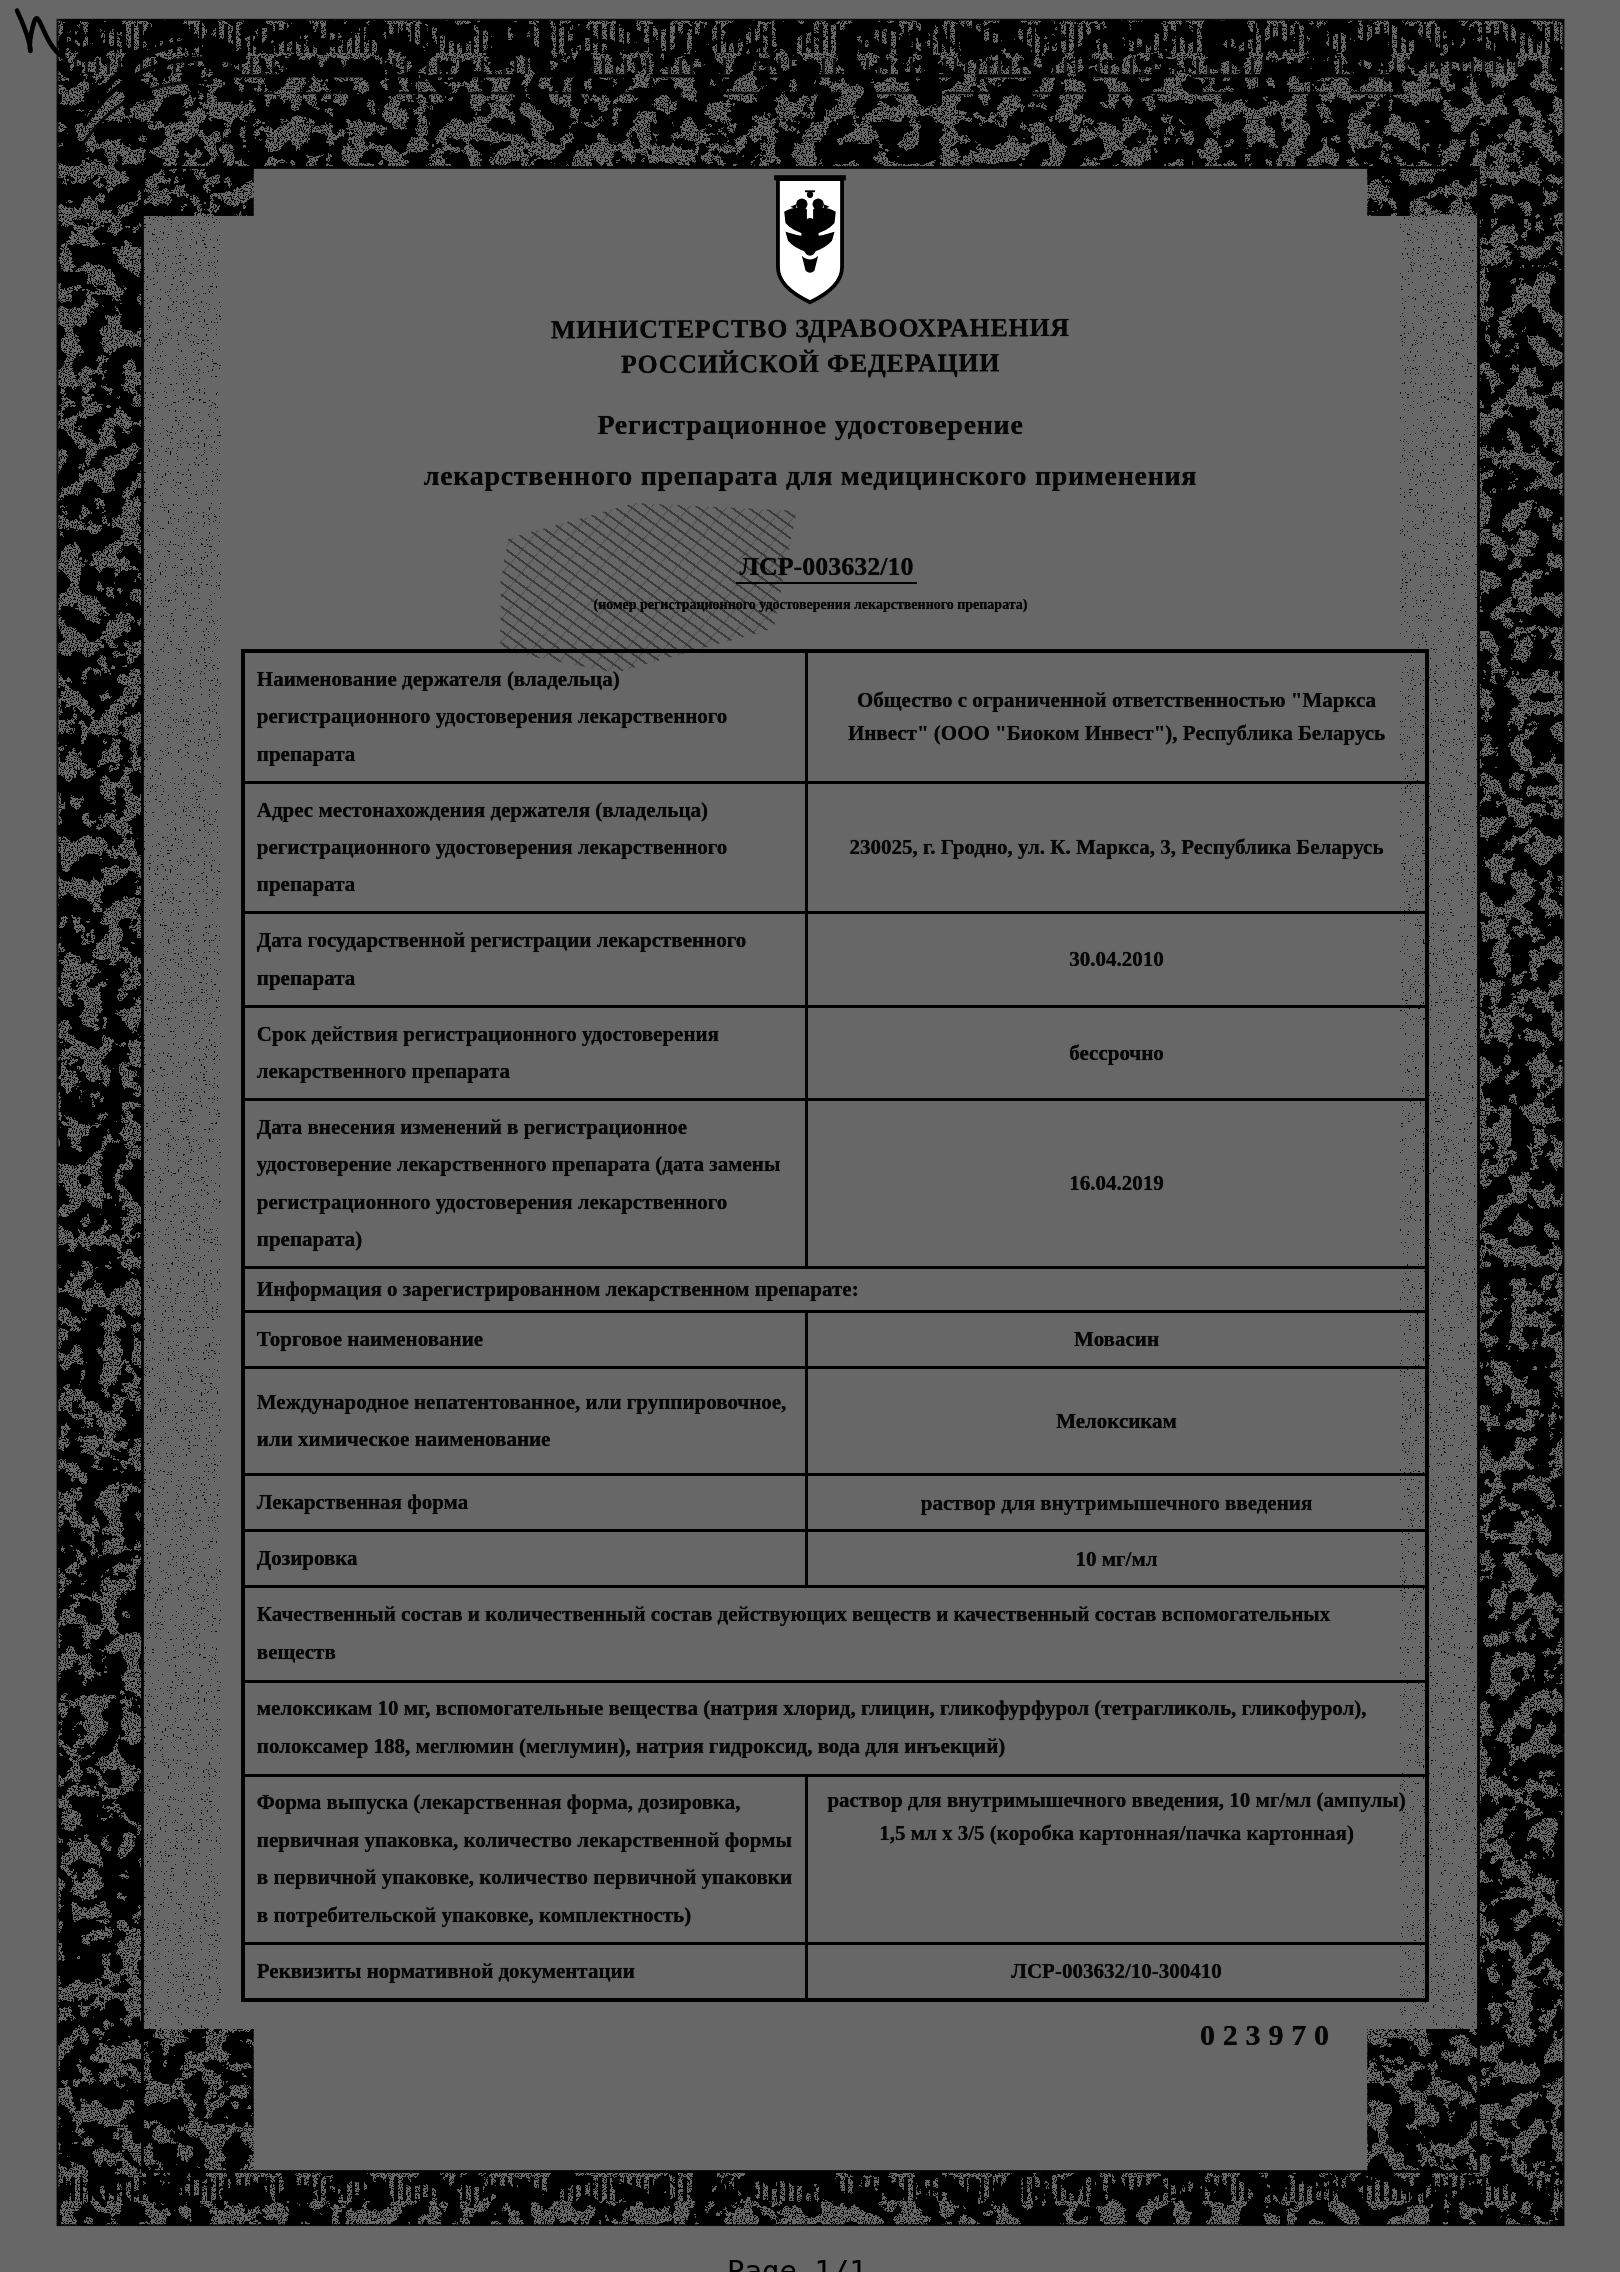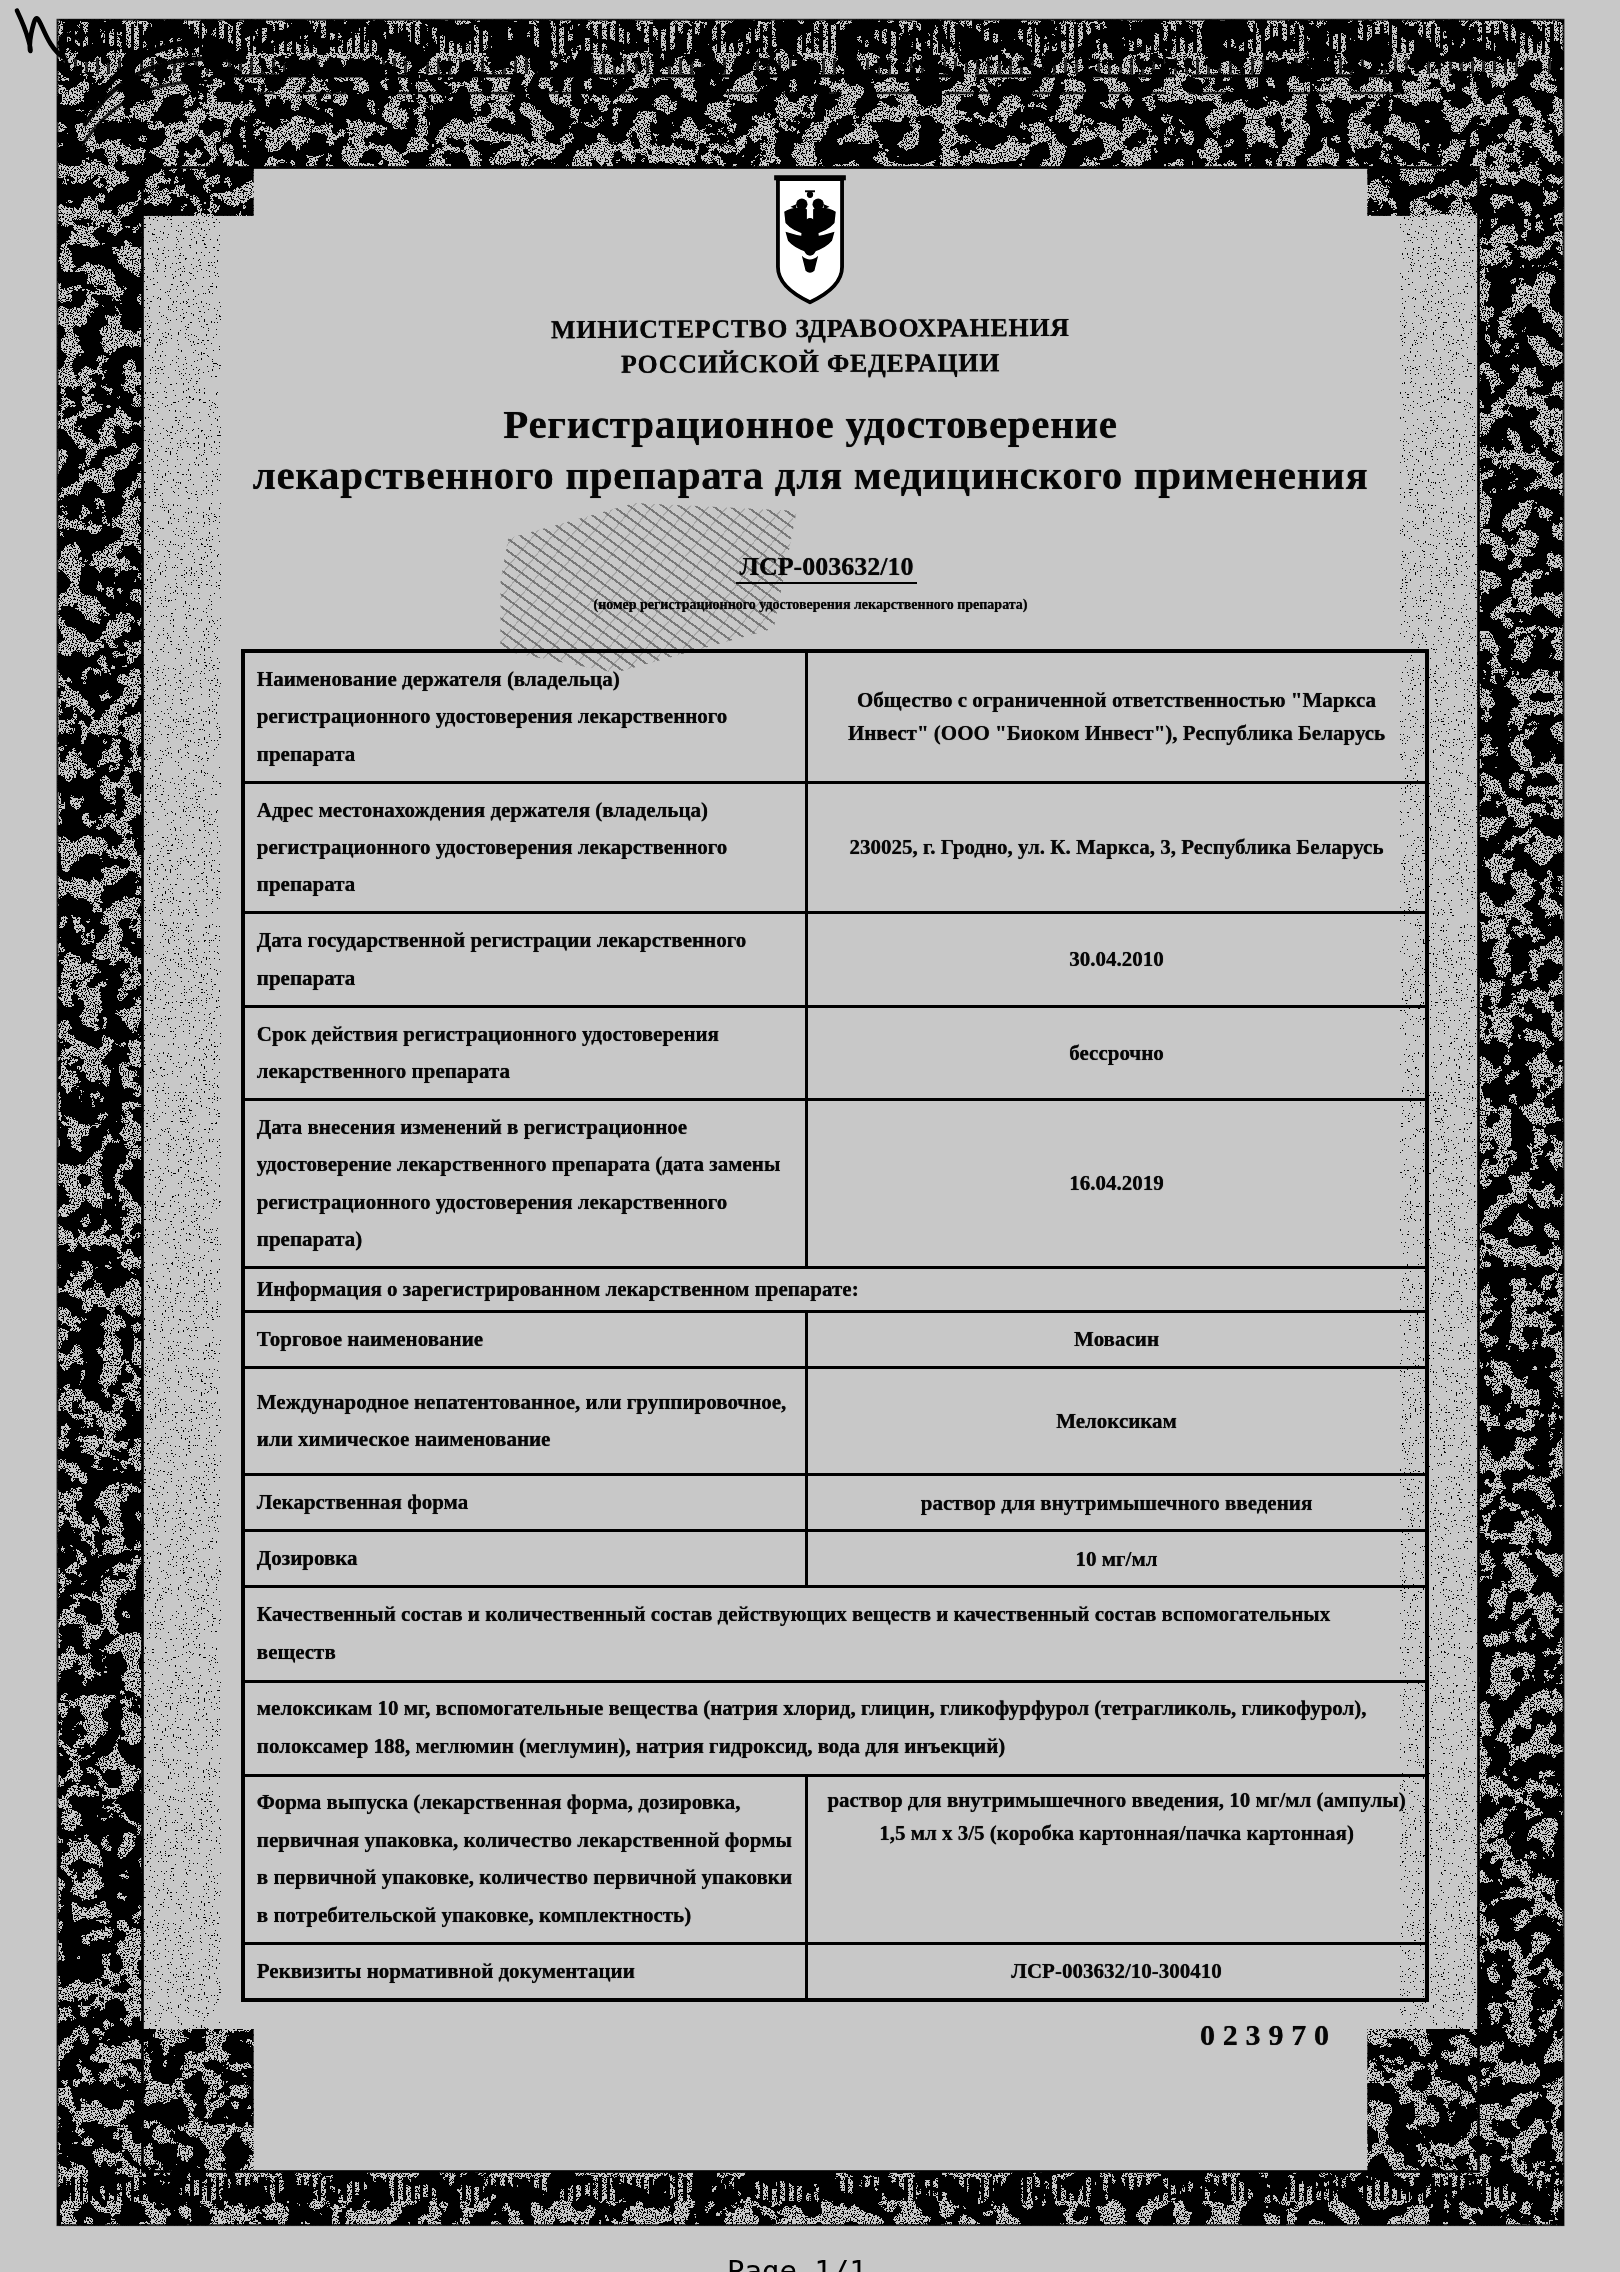--- a/index.html
+++ b/index.html
@@ -1,35 +1,35 @@
 <!DOCTYPE html>
 <html style="font-size:10.5px"><head>
 <meta charset="utf-8">
 <style>
   html,body{margin:0;padding:0;background:#888;}
   .page{
-    position:relative;width:1621px;height:2273px;background:#7dd3fc;overflow:hidden;
+    position:relative;width:1621px;height:2273px;background:#ef4444;overflow:hidden;
     font-family:"Liberation Serif","DejaVu Serif",serif;color:#0d0d0d;
     filter:grayscale(1) contrast(1.06);
   }
   
   .border-svg{position:absolute;left:0;top:0;width:1621px;height:2273px;z-index:1;}
   .fence{position:absolute;z-index:2;background:repeating-linear-gradient(90deg,#000 0 3.3px,transparent 3.3px 8.5px);}
   .fence-top{left:63px;top:23.5px;width:1497px;height:29px;}
   .fence-top2{left:63px;top:58px;width:1497px;height:15.7px;opacity:.75;
     background:repeating-linear-gradient(90deg,#000 0 2.6px,transparent 2.6px 11px);}
   .fence-bottom{left:63px;top:2177px;width:1497px;height:23.5px;}
   
   .content{position:absolute;left:0;top:0;width:1621px;height:2273px;z-index:3;
     text-shadow:0 0 0.7px rgba(0,0,0,.85);}
   .arms{position:absolute;left:769px;top:174px;width:82px;height:132px;}
   .ministry{position:absolute;left:0;width:100%;top:311px;text-align:center;
     font-size:26px;font-weight:700;line-height:35px;letter-spacing:0.7px;transform:rotate(-.25deg);}
   .doc-title{position:absolute;left:0;width:100%;top:399px;text-align:center;
-    font-size:41px;font-weight:700;line-height:51px;letter-spacing:0.7px;}
+    font-size:28px;font-weight:700;line-height:51px;letter-spacing:0.7px;}
   .reg-number{position:absolute;left:0;width:100%;top:552px;text-align:center;
     font-size:26px;font-weight:700;margin-left:16px;}
   .reg-number span{border-bottom:2.6px solid #000;padding:0 3.9px 1.3px;}
   .reg-caption{position:absolute;left:0;width:100%;top:597px;text-align:center;
     font-size:14px;font-weight:700;}
   
   .tablewrap{position:absolute;left:241px;top:649px;width:1188px;}
   table.cert{border-collapse:collapse;width:100%;border:4.6px solid #000;}
   table.cert td{border:3.3px solid #000;padding:7.8px 11.8px;font-size:21px;font-weight:700;
     vertical-align:middle;}

